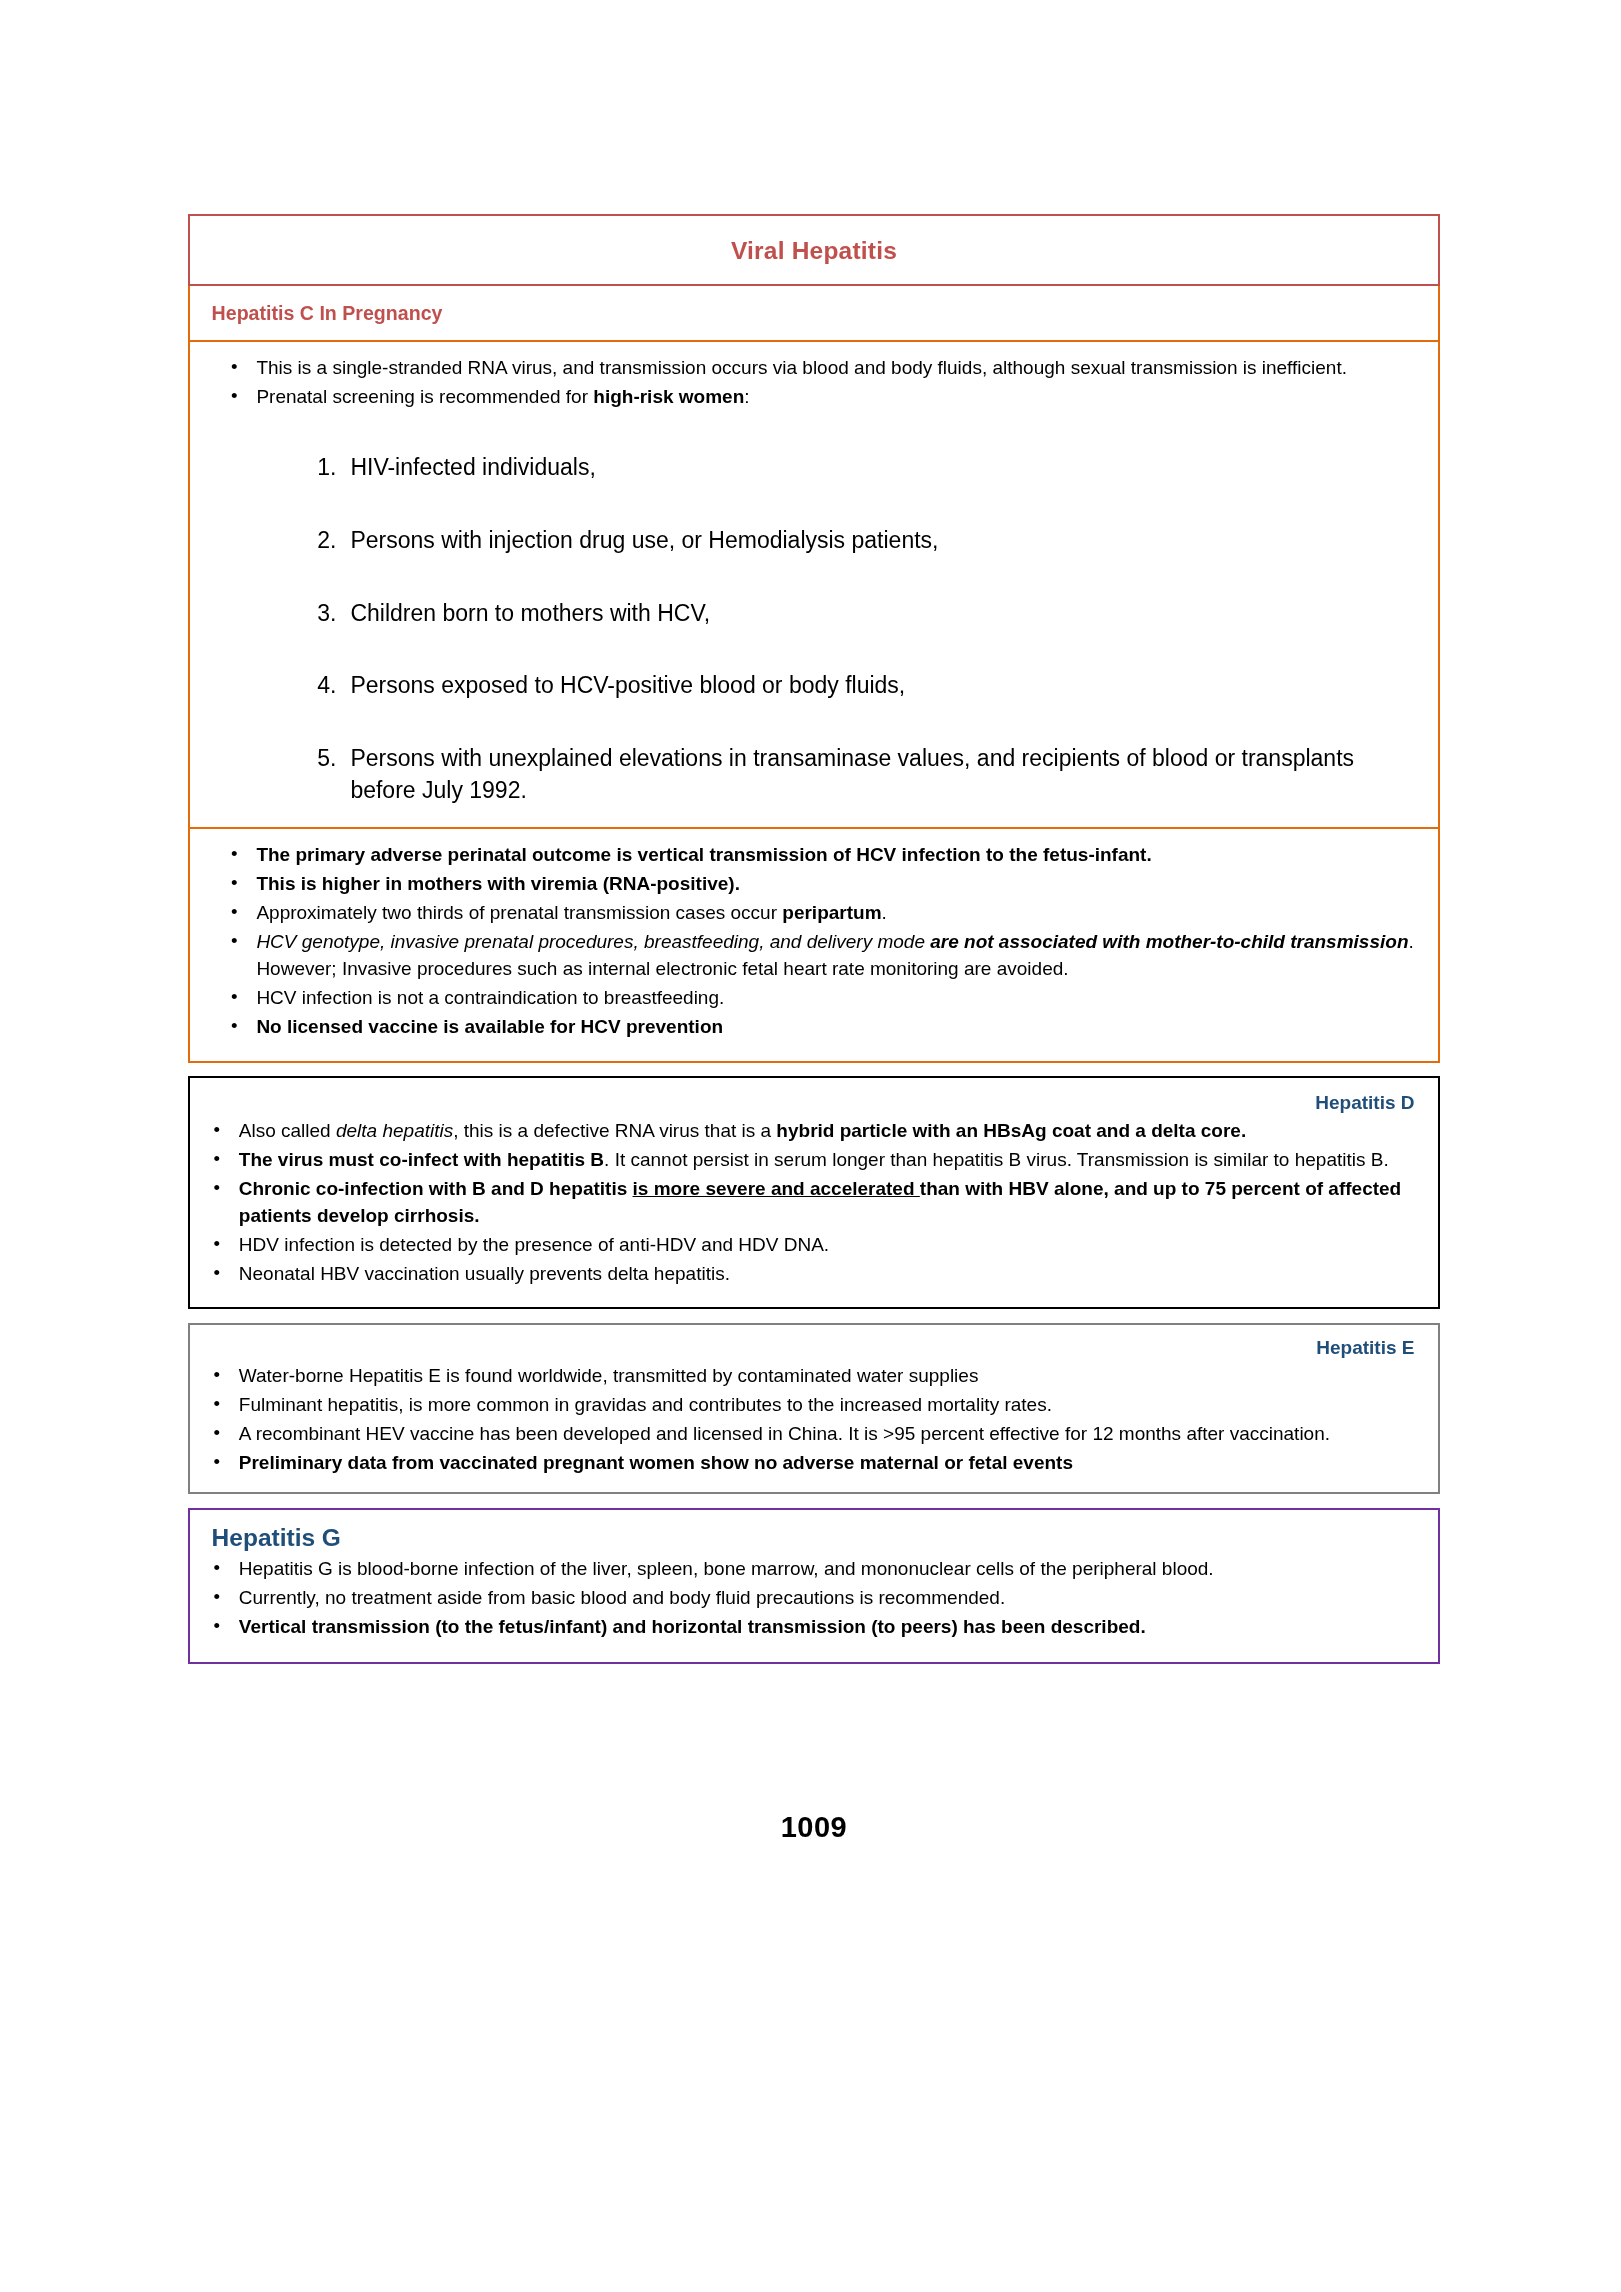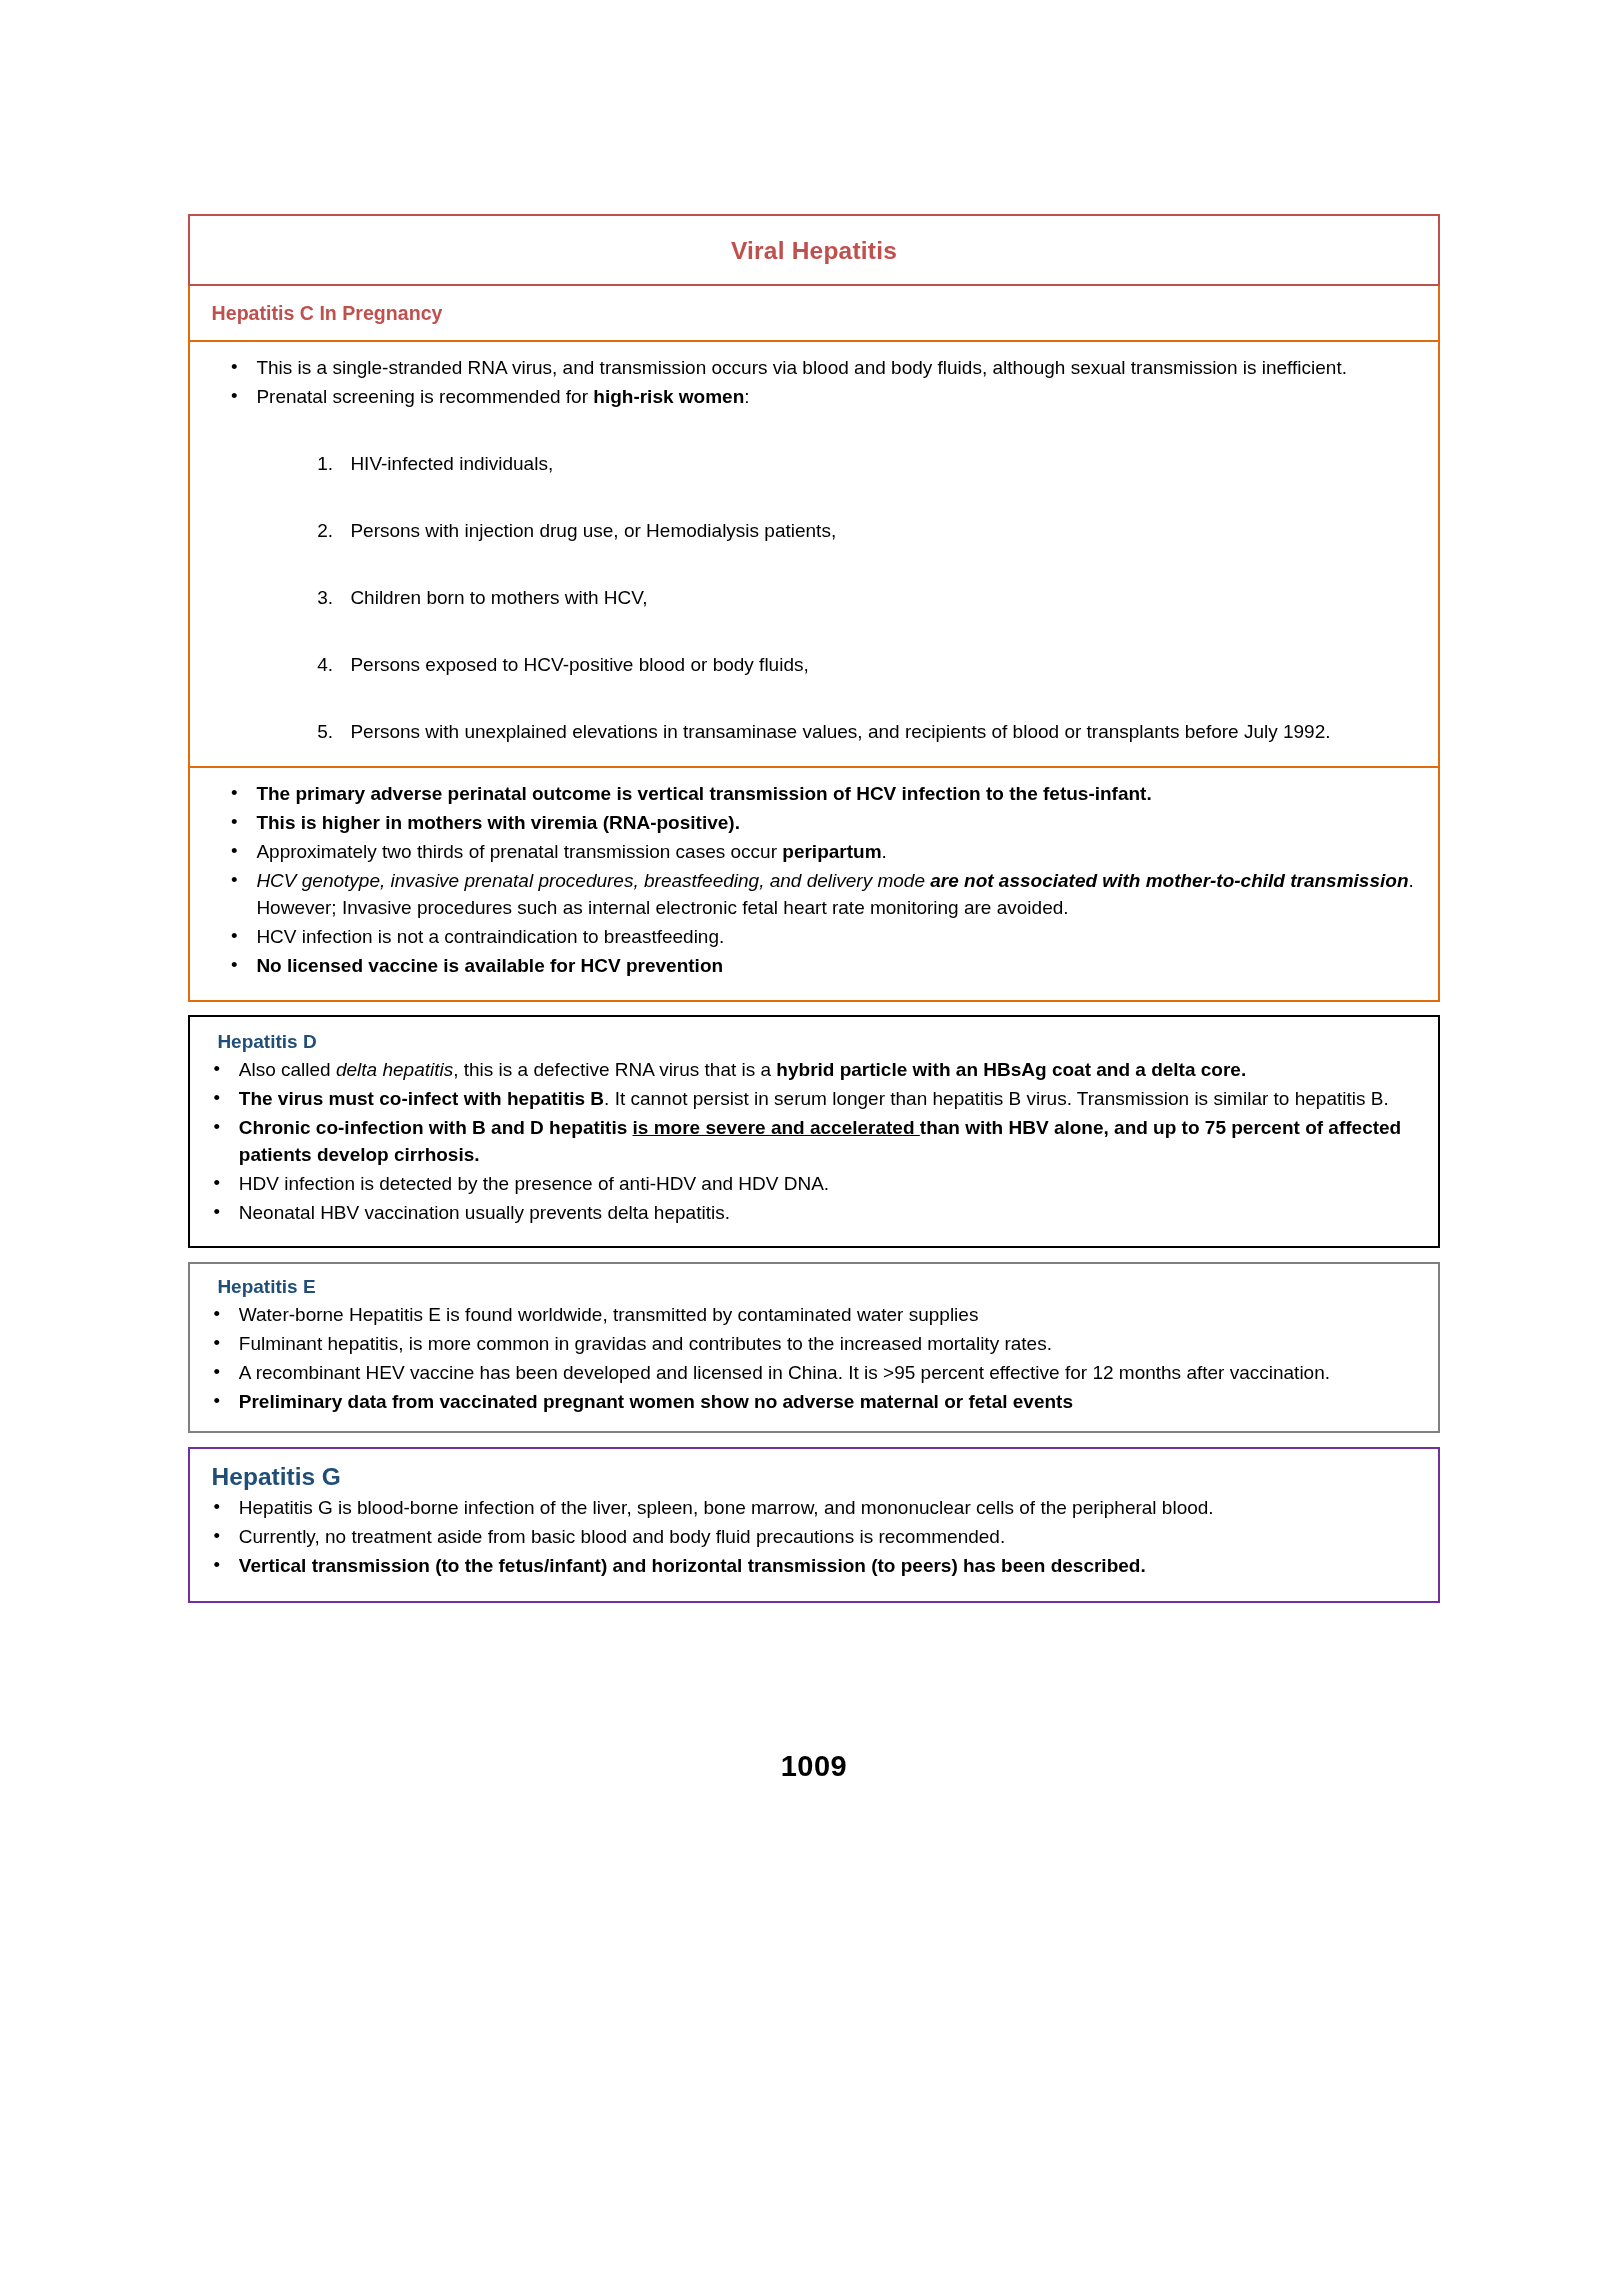--- a/index.html
+++ b/index.html
@@ -91,21 +91,21 @@
   ol.num {
     list-style: none;
     margin: 0 0 0 0;
     padding: 0;
     counter-reset: n;
   }
   ol.num > li {
     position: relative;
     counter-increment: n;
     padding-left: 43px;
-    font-size: 19px;
+    font-size: 23px;
     line-height: 1.42;
     margin-bottom: 1px;
     margin-top: 40px;
   }
   ol.num > li:before {
     content: counter(n) ".";
     position: absolute;
     left: 9.8px;
     top: 0;
   }
@@ -115,20 +115,21 @@
   i, .i { font-style: italic; text-align: right; }
   .bi { font-weight: bold; font-style: italic; }
   .u  { text-decoration: underline; }
 
   
   .sect-title-blue {
     font-weight: bold;
     font-size: 19px;
     color: #1f4e79;
     padding: 0 0 3.9px 17.6px;
+    text-align: right;
   }
   .sect-title-blue-lg {
     font-weight: bold;
     font-size: 24.5px;
     color: #1f4e79;
     padding: 0 0 3.9px 11.8px;
   }
 
   .big li { font-size: 23.5px; line-height: 1.4; }
   .big li:before { font-size: 21.6px; left: 9.8px; }

